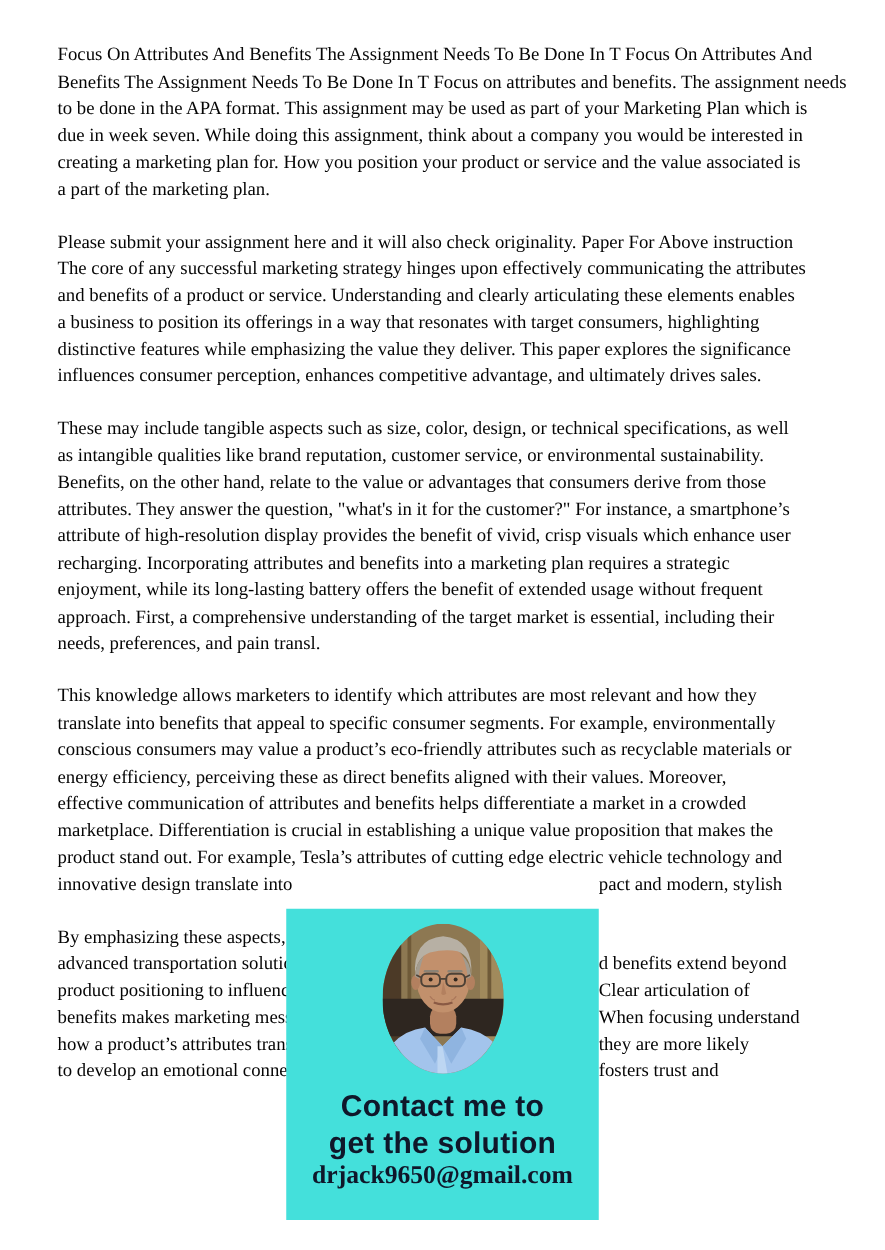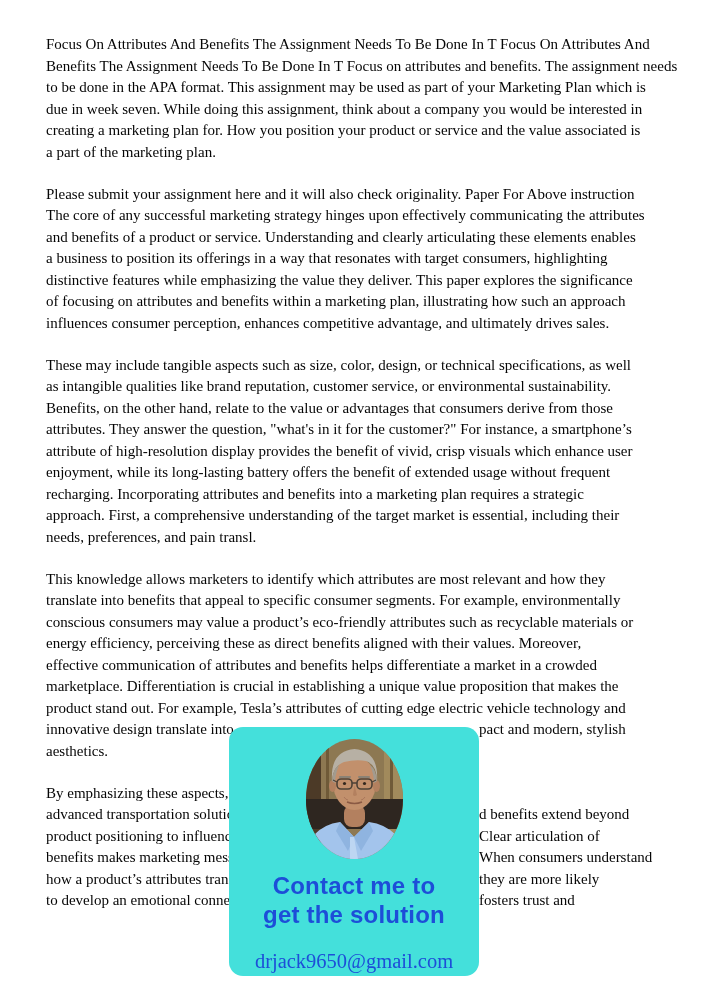--- a/index.html
+++ b/index.html
@@ -58,23 +58,23 @@
   .photo-wrap svg { display: block; }
   .card-heading {
     margin-top: 12px;
     font-family: "Liberation Sans", sans-serif;
     font-weight: 800;
     font-size: 24px;
     line-height: 29px;
     letter-spacing: 0.2px;
   }
   .card-email {
-    margin-top: 21px;
+    margin-top: 0;
     font-family: "Liberation Serif", serif;
-    font-weight: 400;
+    font-weight: 700;
     font-size: 20.5px;
     line-height: 23px;
   }
 </style>
 </head>
 <body>
 
 <div class="page">
 
   <div class="doc">
@@ -86,56 +86,54 @@
         <div class="line">due in week seven. While doing this assignment, think about a company you would be interested in</div>
         <div class="line">creating a marketing plan for. How you position your product or service and the value associated is</div>
         <div class="line">a part of the marketing plan.</div>
       </div>
       <div class="para">
         <div class="line">Please submit your assignment here and it will also check originality. Paper For Above instruction</div>
         <div class="line">The core of any successful marketing strategy hinges upon effectively communicating the attributes</div>
         <div class="line">and benefits of a product or service. Understanding and clearly articulating these elements enables</div>
         <div class="line">a business to position its offerings in a way that resonates with target consumers, highlighting</div>
         <div class="line">distinctive features while emphasizing the value they deliver. This paper explores the significance</div>
-        <div class="line">of focusing on attributes and benefits within a marketing plan, illustrating how such an approach</div>
         <div class="line">influences consumer perception, enhances competitive advantage, and ultimately drives sales.</div>
       </div>
       <div class="para">
         <div class="line">These may include tangible aspects such as size, color, design, or technical specifications, as well</div>
         <div class="line">as intangible qualities like brand reputation, customer service, or environmental sustainability.</div>
         <div class="line">Benefits, on the other hand, relate to the value or advantages that consumers derive from those</div>
         <div class="line">attributes. They answer the question, "what's in it for the customer?" For instance, a smartphone’s</div>
         <div class="line">attribute of high-resolution display provides the benefit of vivid, crisp visuals which enhance user</div>
+        <div class="line">recharging. Incorporating attributes and benefits into a marketing plan requires a strategic</div>
         <div class="line">enjoyment, while its long-lasting battery offers the benefit of extended usage without frequent</div>
-        <div class="line">recharging. Incorporating attributes and benefits into a marketing plan requires a strategic</div>
         <div class="line">approach. First, a comprehensive understanding of the target market is essential, including their</div>
         <div class="line">needs, preferences, and pain transl.</div>
       </div>
       <div class="para">
         <div class="line">This knowledge allows marketers to identify which attributes are most relevant and how they</div>
         <div class="line">translate into benefits that appeal to specific consumer segments. For example, environmentally</div>
         <div class="line">conscious consumers may value a product’s eco-friendly attributes such as recyclable materials or</div>
         <div class="line">energy efficiency, perceiving these as direct benefits aligned with their values. Moreover,</div>
         <div class="line">effective communication of attributes and benefits helps differentiate a market in a crowded</div>
         <div class="line">marketplace. Differentiation is crucial in establishing a unique value proposition that makes the</div>
         <div class="line">product stand out. For example, Tesla’s attributes of cutting edge electric vehicle technology and</div>
         <div class="line"><span>innovative design translate into</span><span class="cont">pact and modern, stylish</span></div>
-        <div class="line">aesthetics.</div>
       </div>
       <div class="para">
         <div class="line"><span>By emphasizing these aspects, T</span></div>
         <div class="line"><span>advanced transportation solutio</span><span class="cont">d benefits extend beyond</span></div>
         <div class="line"><span>product positioning to influence</span><span class="cont">Clear articulation of</span></div>
-        <div class="line"><span>benefits makes marketing messa</span><span class="cont">When consumers understand</span></div>
+        <div class="line"><span>benefits makes marketing messa</span><span class="cont">When focusing understand</span></div>
         <div class="line"><span>how a product’s attributes transl</span><span class="cont">they are more likely</span></div>
         <div class="line"><span>to develop an emotional connec</span><span class="cont">fosters trust and</span></div>
       </div>
     </div>
 
-  <div class="card" style="background: rgb(68, 224, 219); color: #1d4ed8; border-radius: 14px;">
+  <div class="card" style="background: rgb(68, 224, 219); color: #0f172a;">
     <div class="photo-wrap">
       <svg width="97" height="120" viewBox="0 0 97 120" xmlns="http://www.w3.org/2000/svg">
 
         <rect x="0" y="0" width="97" height="120" fill="#8d7852"></rect>
         <rect x="0" y="0" width="15" height="120" fill="#4c3a27"></rect>
         <rect x="78" y="0" width="19" height="120" fill="#a18a5c"></rect>
         <rect x="84" y="4" width="3" height="70" fill="#6f5a38"></rect>
         <rect x="20" y="2" width="3" height="60" fill="#6f5a38"></rect>
 
         <rect x="0" y="60" width="97" height="30" fill="#2e2620"></rect>

